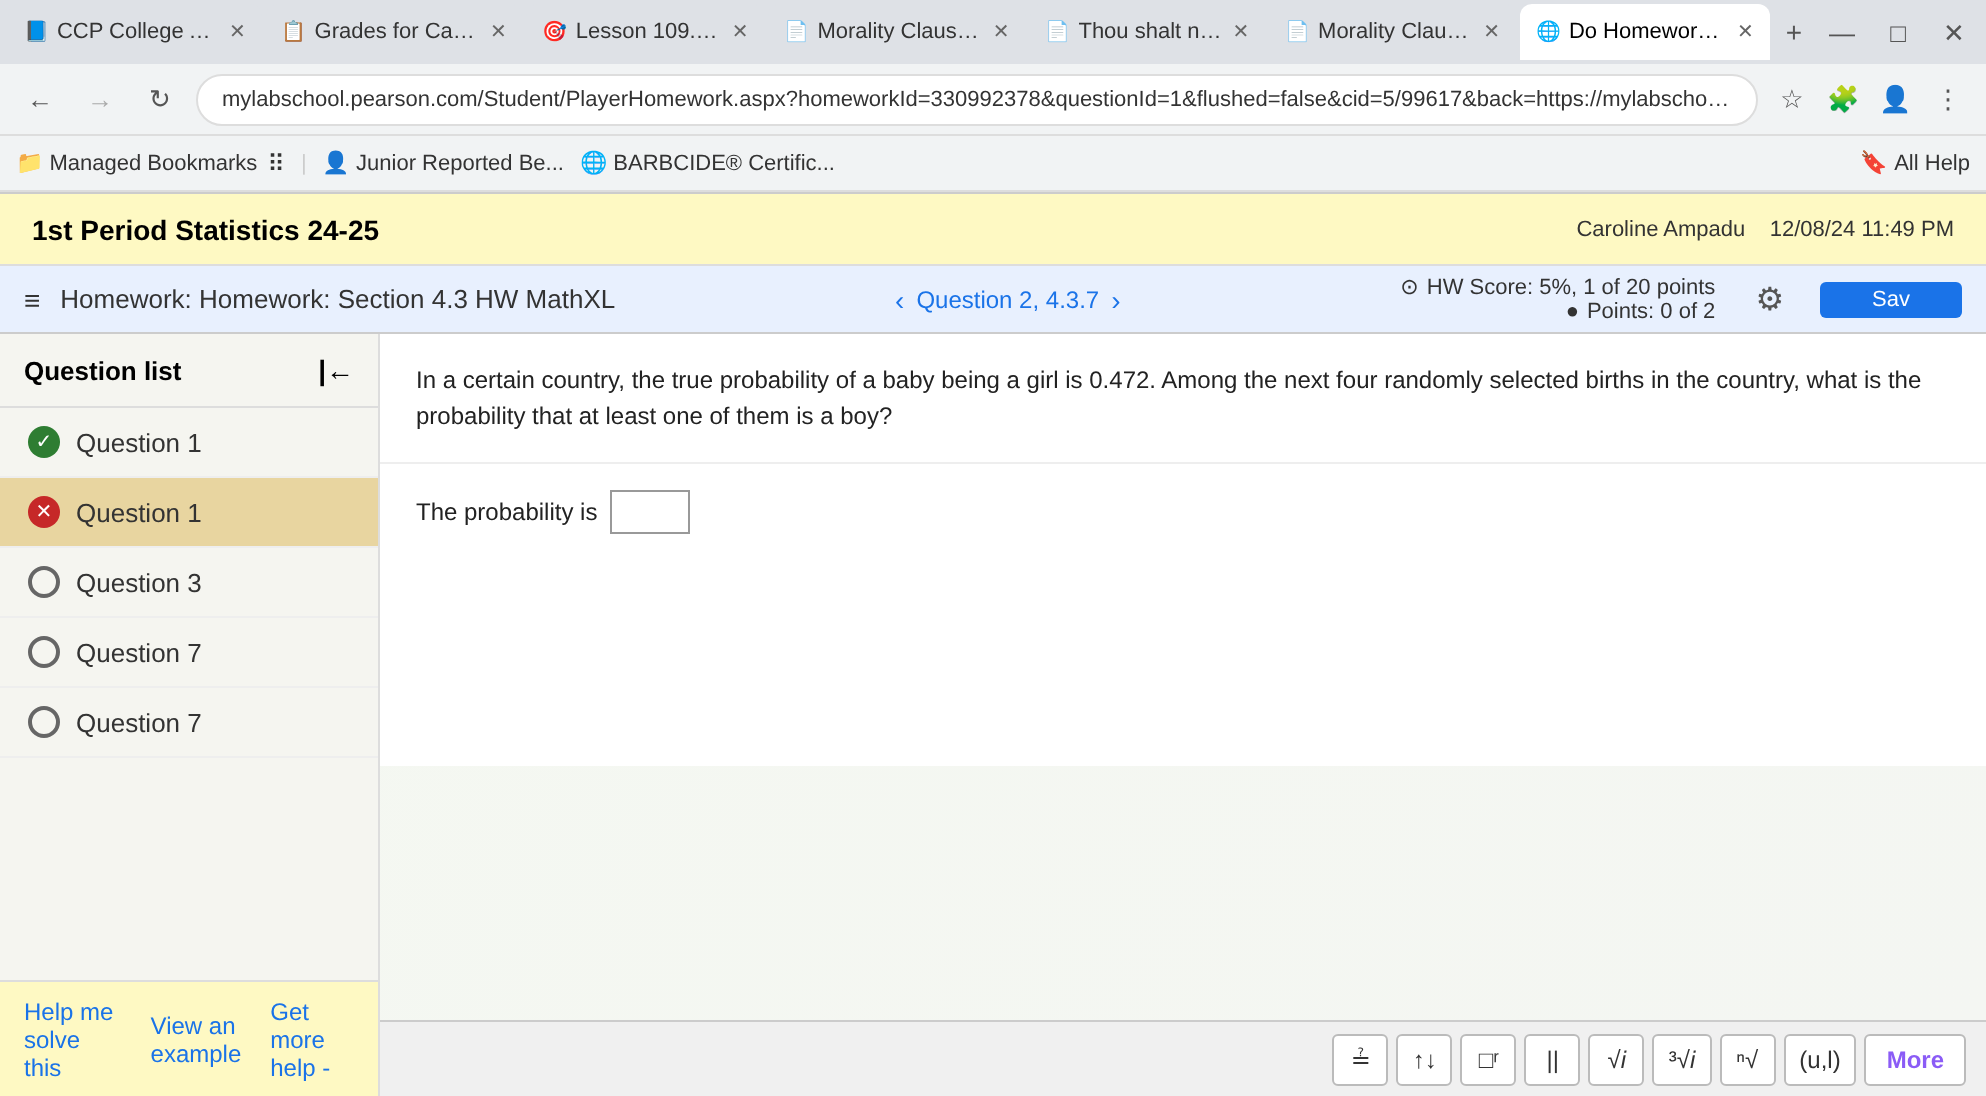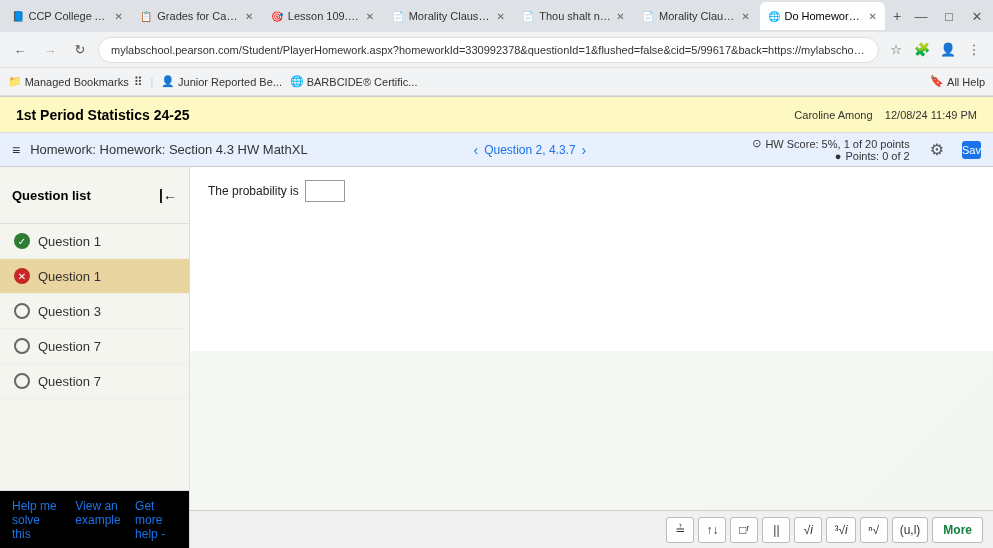--- a/index.html
+++ b/index.html
@@ -110,38 +110,38 @@
       border-bottom: 1px solid #ccc;
       gap: 10px;
     }
     .hw-menu-icon { font-size: 14px; cursor: pointer; color: #333; }
     .hw-title { font-size: 13px; color: #333; }
     .hw-nav { display: flex; align-items: center; gap: 6px; font-size: 12px; color: #1a73e8; margin: 0 auto; }
     .hw-nav-arrow { cursor: pointer; font-size: 14px; color: #1a73e8; }
     .hw-score-area { display: flex; flex-direction: column; align-items: flex-end; font-size: 11px; color: #333; }
     .hw-score-line { display: flex; align-items: center; gap: 4px; }
     .hw-settings { font-size: 16px; cursor: pointer; color: #555; margin-left: 10px; }
-    .hw-save-btn { background: #1a73e8; color: #fff; border: none; border-radius: 3px; padding: 3px 0; font-size: 11px; cursor: pointer; margin-left: 8px; }
+    .hw-save-btn { background: #1a73e8; color: #fff; border: none; border-radius: 3px; padding: 3px 26px; font-size: 11px; cursor: pointer; margin-left: 8px; }
 
     
     .main-content { display: flex; height: calc(548px - 32px - 36px - 28px - 36px - 34px); }
 
     
     .question-list {
       width: 190px;
       background: #f5f5f0;
       border-right: 1px solid #ddd;
       display: flex;
       flex-direction: column;
       flex-shrink: 0;
     }
     .question-list-header {
       display: flex;
       align-items: center;
-      padding: 20px 12px;
+      padding: 10px 12px;
       font-size: 13px;
       font-weight: bold;
       color: #000;
       gap: 8px;
       border-bottom: 1px solid #ddd;
     }
     .question-item {
       display: flex;
       align-items: center;
       padding: 9px 14px;
@@ -154,26 +154,27 @@
     .question-item.active { background: #e8d5a0; }
     .q-icon { width: 16px; height: 16px; border-radius: 50%; display: flex; align-items: center; justify-content: center; font-size: 10px; flex-shrink: 0; }
     .q-icon.check { background: #2e7d32; color: #fff; }
     .q-icon.error { background: #c62828; color: #fff; }
     .q-icon.circle { border: 2px solid #666; background: transparent; color: transparent; }
 
     
     .help-footer {
       margin-top: auto;
       display: flex;
+      align-items: center;
       gap: 14px;
       padding: 8px 12px;
       font-size: 12px;
       color: #1a73e8;
       border-top: 1px solid #ddd;
-      background: #000000;
+      background: #fef9c3;
       cursor: pointer;
     }
     .help-footer span { cursor: pointer; }
 
     
     .question-content {
       flex: 1;
       display: flex;
       flex-direction: column;
       background: #fff;
@@ -220,21 +221,21 @@
       padding: 3px 7px;
       font-size: 12px;
       cursor: pointer;
       color: #333;
       min-width: 28px;
       height: 26px;
       display: flex;
       align-items: center;
       justify-content: center;
     }
-    .math-btn.more-btn { font-weight: bold; color: #15803d; padding: 3px 10px; text-align: right; }
+    .math-btn.more-btn { font-weight: bold; color: #8b5cf6; padding: 3px 10px; text-align: right; }
 
     
     .bottom-actions {
       display: flex;
       align-items: center;
       justify-content: flex-end;
       padding: 8px 12px;
       background: #fff;
       border-top: 1px solid #eee;
       gap: 8px;
@@ -344,21 +345,21 @@
     <div class="bk-right bookmark-item">
       <span>🔖</span>
       <span>All Help</span>
     </div>
   </div>
 </div>
 
 <div class="page-header">
   <span class="page-title">1st Period Statistics 24-25</span>
   <div class="header-right">
-    <span>Caroline Among</span>
+    <span>Caroline Ampadu</span>
     &nbsp;&nbsp;
     <span>12/08/24 11:49 PM</span>
   </div>
 </div>
 
 <div class="hw-header">
   <span class="hw-menu-icon">≡</span>
   <span class="hw-title">
     Homework: <span>Homework: Section 4.3 HW MathXL</span>
   </span>
@@ -411,20 +412,21 @@
     </div>
 
     <div class="help-footer">
       <span>Help me solve this</span>
       <span>View an example</span>
       <span>Get more help -</span>
     </div>
   </div>
 
   <div class="question-content">
+    <div class="question-text">In a certain country, the true probability of a baby being a girl is 0.472. Among the next four randomly selected births in the country, what is the probability that at least one of them is a boy?</div>
 
     <div class="answer-area">
       <div class="answer-line">
         <span>The probability is</span>
         <input class="answer-input" type="text" value="" style="">
       </div>
     </div>
 
     <div class="q-background"></div>
 

